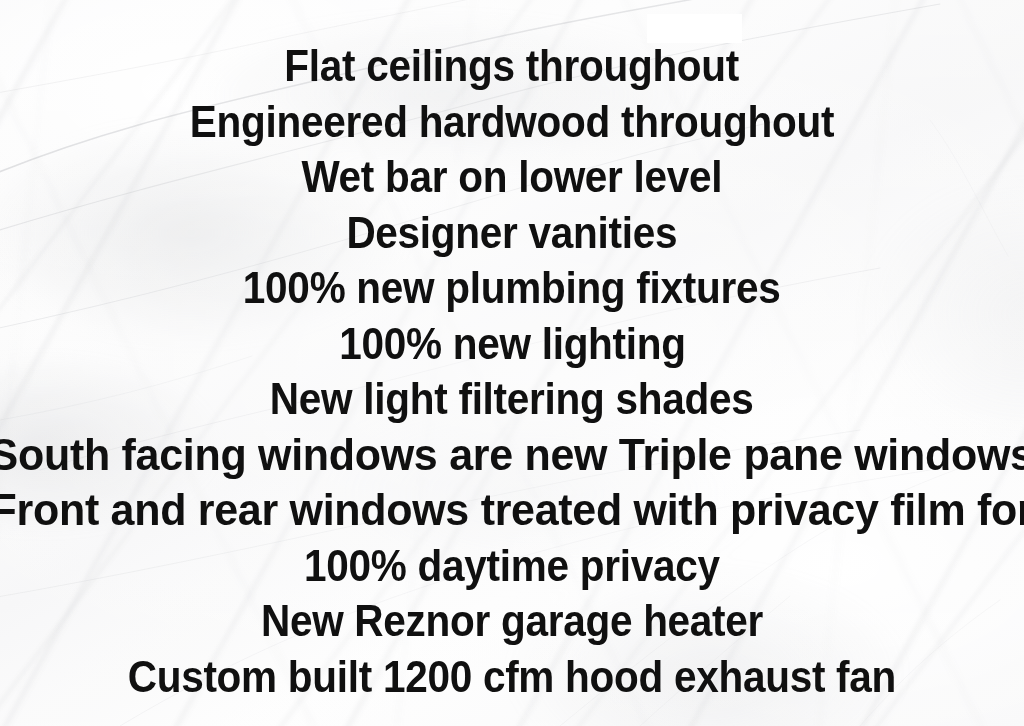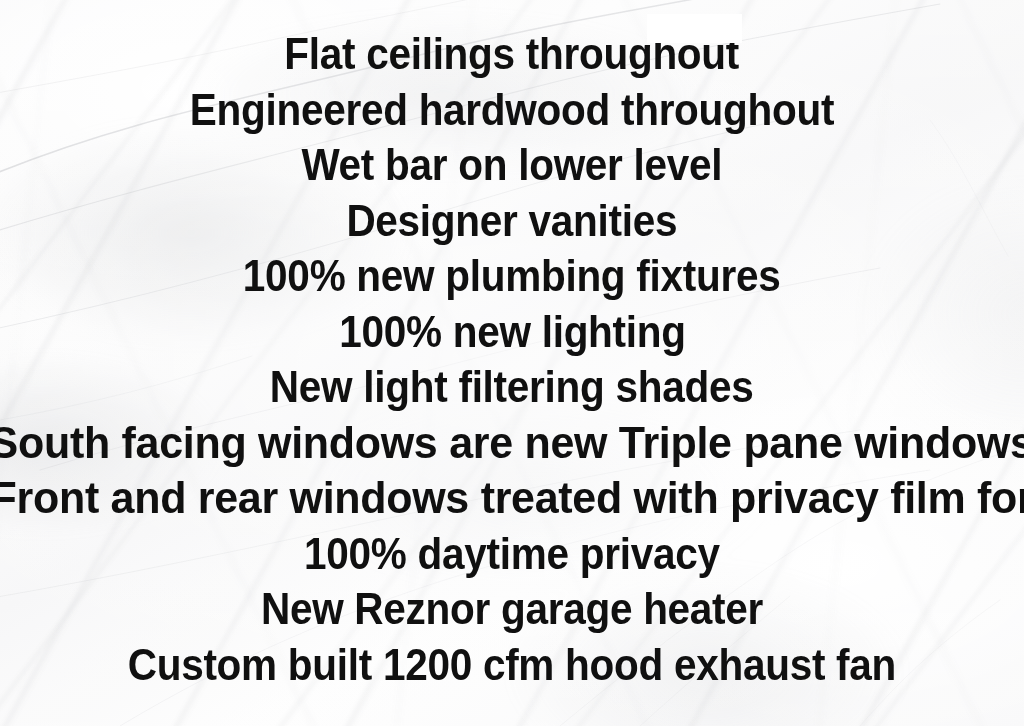--- a/index.html
+++ b/index.html
@@ -114,21 +114,21 @@
 
   
   .features {
     position: absolute;
     inset: 0;
     z-index: 3;
     display: flex;
     flex-direction: column;
     align-items: center;
     justify-content: flex-start;
-    padding-top: 26px;
+    padding-top: 38px;
     box-sizing: border-box;
   }
 
   .feature-line {
     color: #101010;
     font-family: "Liberation Sans", sans-serif;
     font-weight: 700;
     font-size: 45px;
     line-height: 55.5px;
     letter-spacing: -0.3px;

